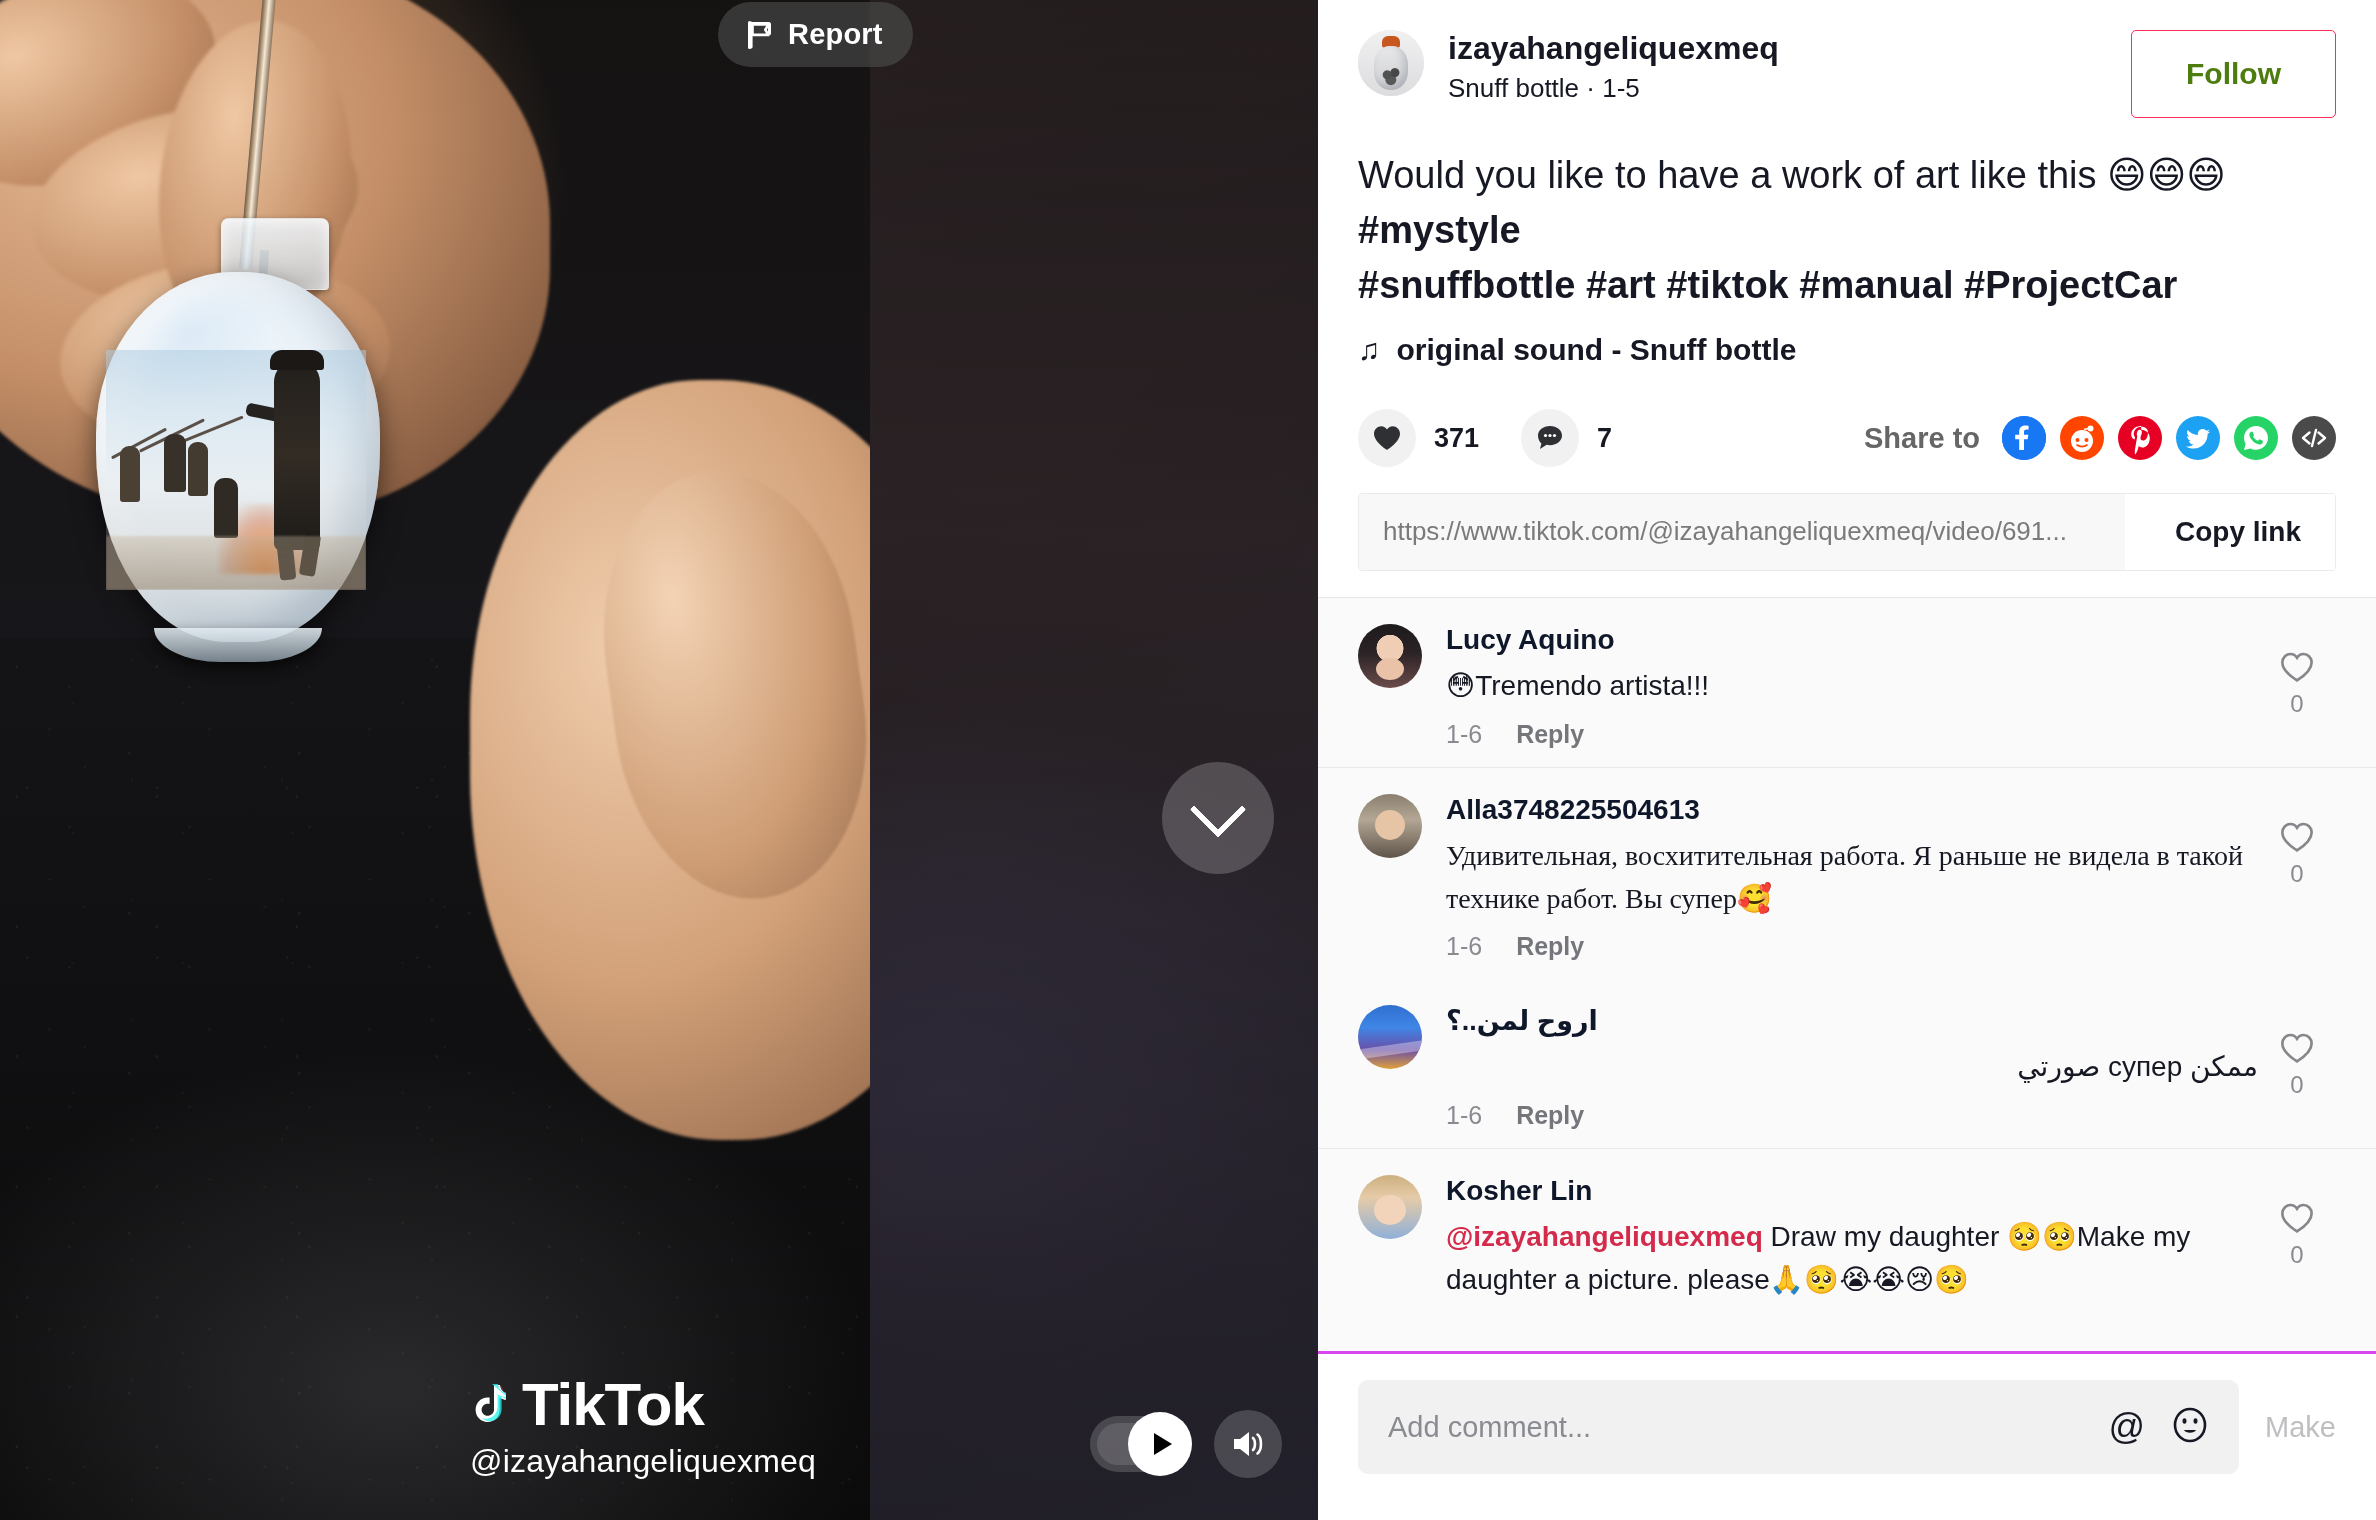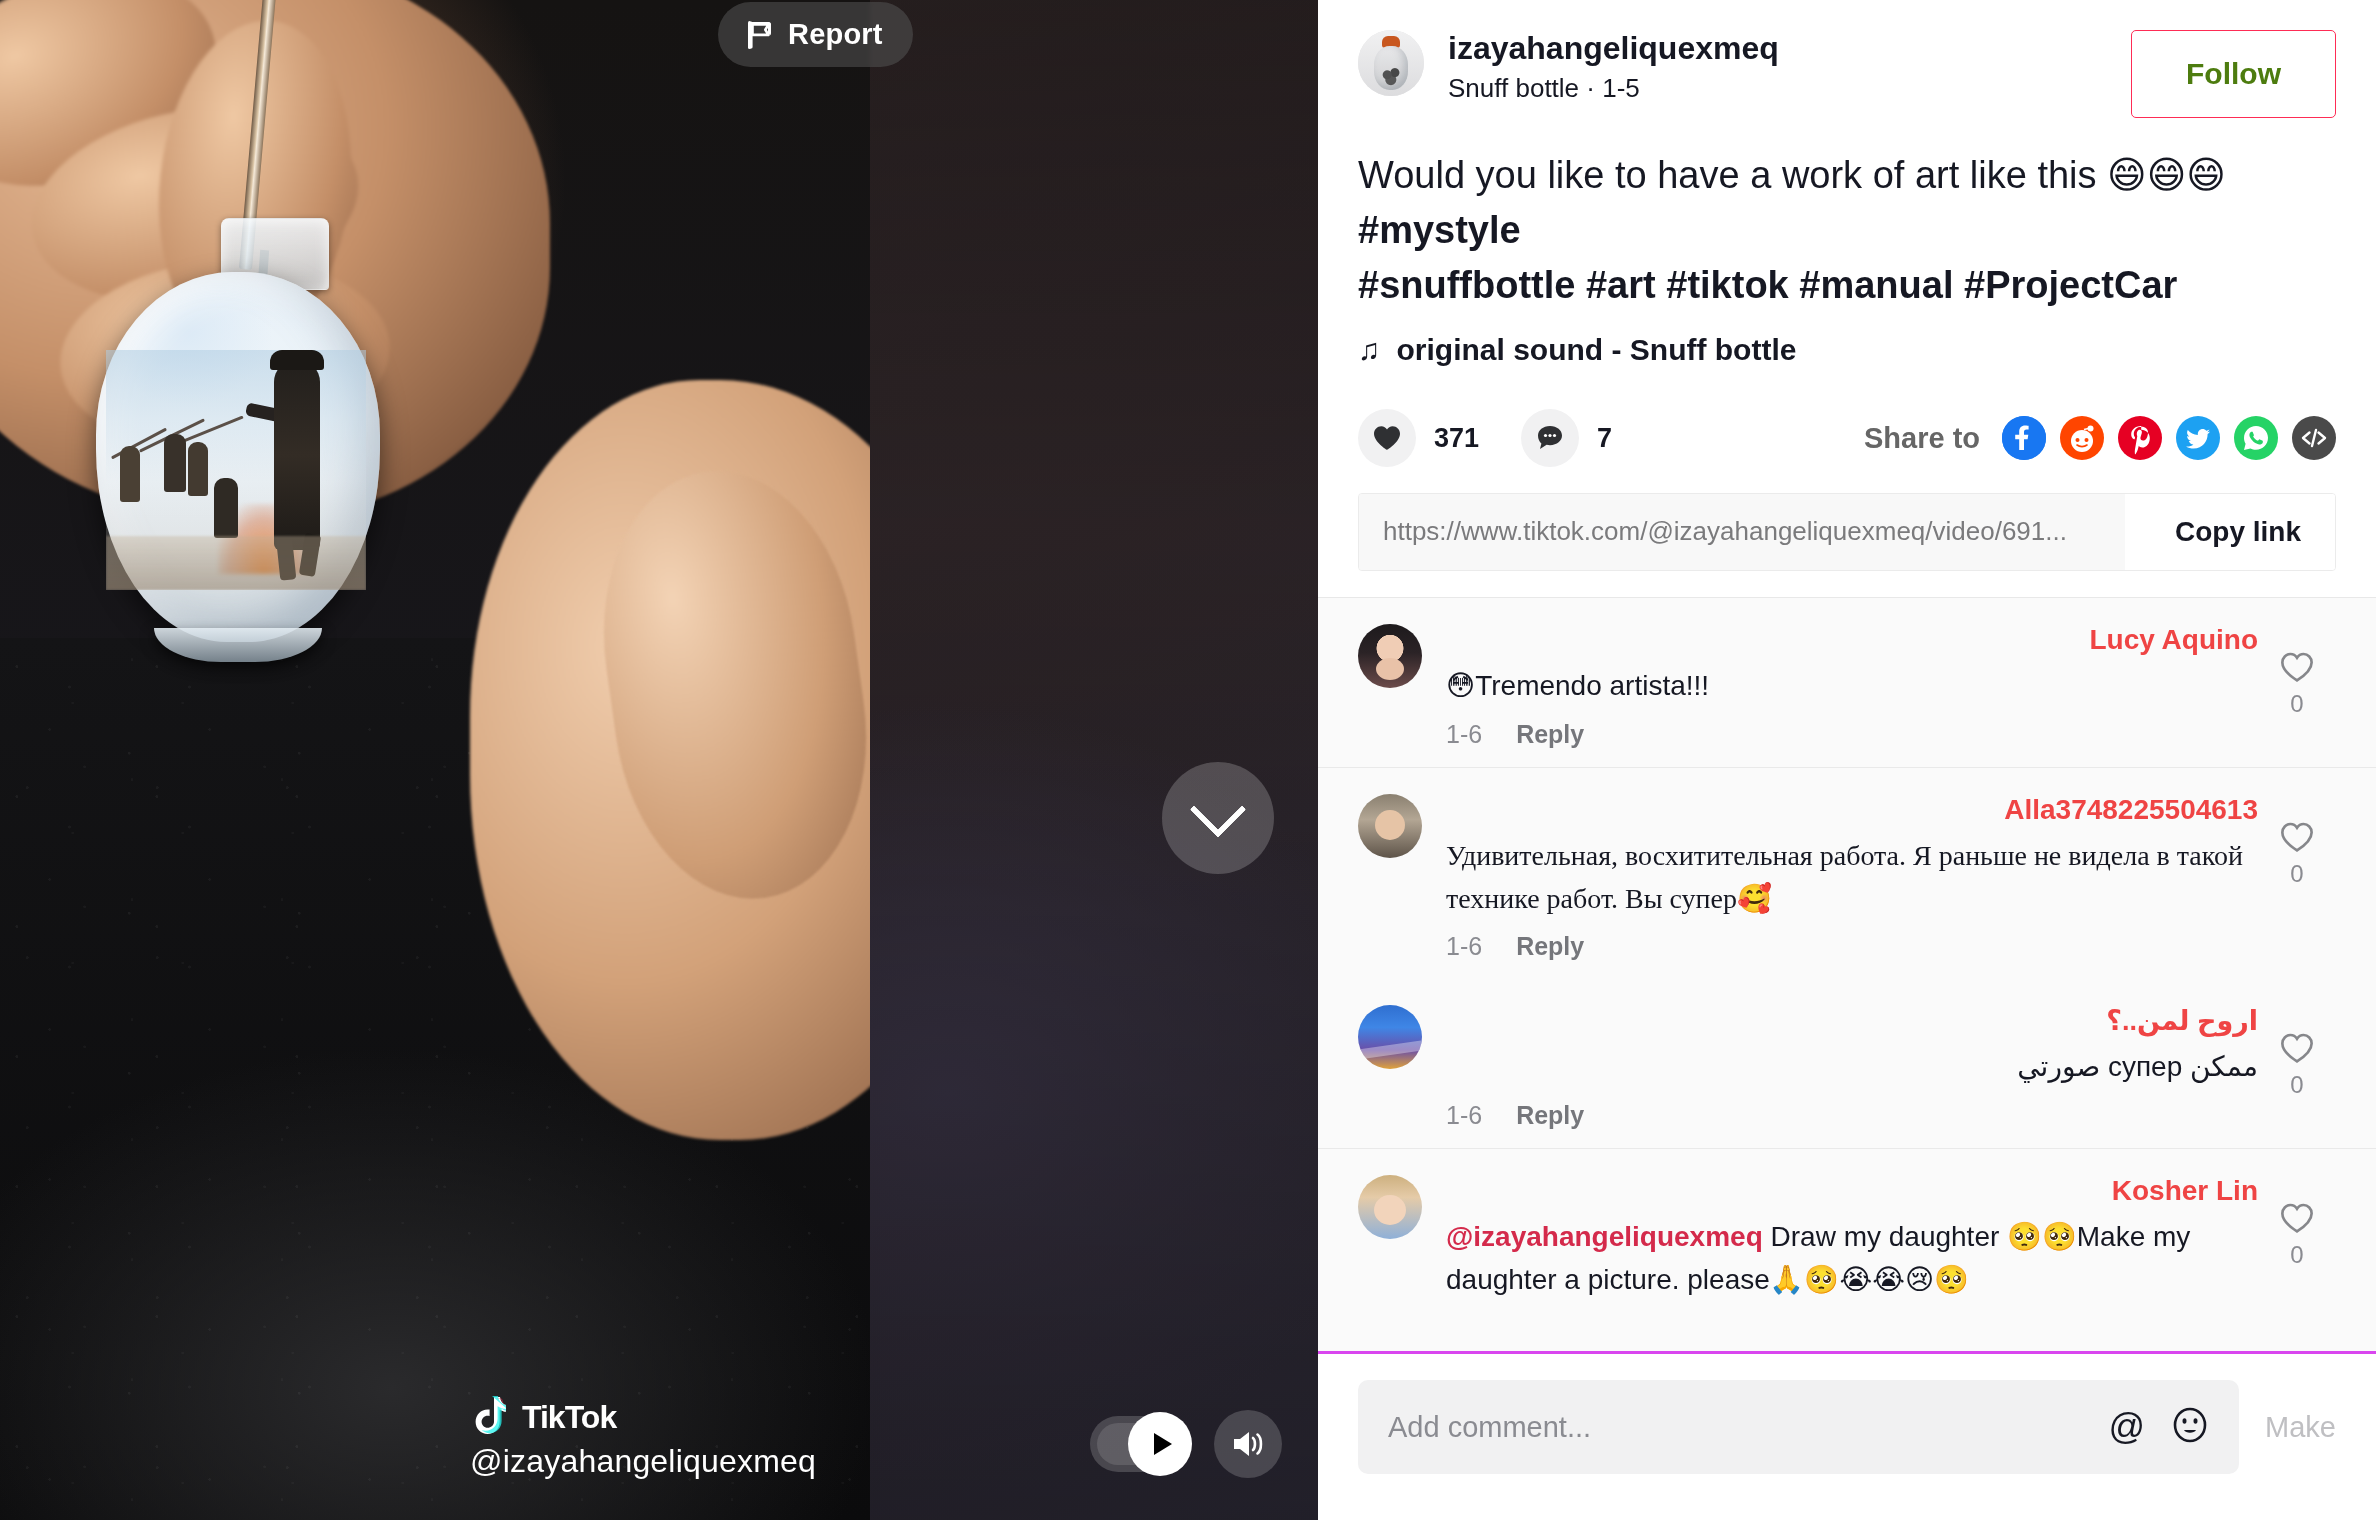--- a/index.html
+++ b/index.html
@@ -175,21 +175,21 @@
   .next-btn{
     position:absolute; left:1162px; top:762px; width:112px; height:112px; border-radius:50%;
     background:rgba(255,255,255,.20); display:flex; align-items:center; justify-content:center;
   }
   .chev{ width:40px; height:40px; border-right:6px solid #fff; border-bottom:6px solid #fff;
     transform:rotate(45deg) translate(-6px,-6px); border-radius:2px; }
 
   
   .wm{ position:absolute; left:470px; bottom:40px; text-align:left; }
   .wm-row{ display:flex; align-items:center; gap:10px; }
-  .wm-logo{ font-size:32px; font-weight:800; color:#fff; letter-spacing:-1px; display:flex; align-items:center; }
+  .wm-logo{ font-size:60px; font-weight:800; color:#fff; letter-spacing:-1px; display:flex; align-items:center; }
   .note-ic{
     position:relative; width:36px; height:44px; margin-right:6px; display:inline-block;
   }
   .note-ic svg{ display:block; }
   .wm-user{ margin-top:4px; font-size:32px; color:#fff; font-weight:400; letter-spacing:.2px; }
 
   
   .controls{ position:absolute; left:1090px; bottom:42px; display:flex; align-items:center; gap:26px; }
   .toggle{
     width:98px; height:56px; border-radius:30px; background:rgba(255,255,255,.18);
@@ -246,21 +246,21 @@
   .sic svg{ display:block; }
 
   .linkbar{ margin:26px 40px 0 40px; display:flex; border:1px solid #ebebeb; border-radius:4px; overflow:hidden;gap:16px; }
   .linkbar .url{ flex:1; background:#f8f8f8; color:#7a7a7c; font-size:26px; padding:22px 24px; white-space:nowrap; overflow:hidden; text-overflow:ellipsis; }
   .linkbar .copy{ background:#fff; font-size:28px; font-weight:700; color:#161823; padding:22px 34px; cursor:pointer; }
 
   .comments{ margin-top:26px; border-top:1px solid #e8e8e8; flex:1; overflow:hidden; position:relative; background:#fafafa; }
   .cmt{ display:flex; padding:26px 40px 18px 40px; position:relative; }
   .c-av{ width:64px; height:64px; border-radius:50%; flex:0 0 64px; overflow:hidden; }
   .c-body{ margin-left:24px; flex:1; min-width:0; }
-  .c-name{ font-size:28px; font-weight:700; color:#ef4444;text-align:right; }
+  .c-name{ font-size:28px; font-weight:700; color:#0f172a; }
   .c-text{ font-size:28px; color:#161823; line-height:1.55; margin-top:8px; word-wrap:break-word; }
   .c-text .mention{ color:#d42a4b; font-weight:700; }
   .c-text.rtl{ direction:rtl; text-align:right; font-size:28px; }
   .c-meta{ margin-top:12px; font-size:25px; color:#8a8b91; display:flex; gap:34px; }
   .c-meta .reply{ font-weight:700; color:#75767b; cursor:pointer; }
   .c-like{ width:78px; flex:0 0 78px; display:flex; flex-direction:column; align-items:center; padding-top:26px; }
   .c-like .num{ font-size:24px; color:#8a8b91; margin-top:6px; }
 
   
   .av-lucy{ background:radial-gradient(circle at 50% 38%, #f0cdb5 0 26%, rgba(0,0,0,0) 27%),

